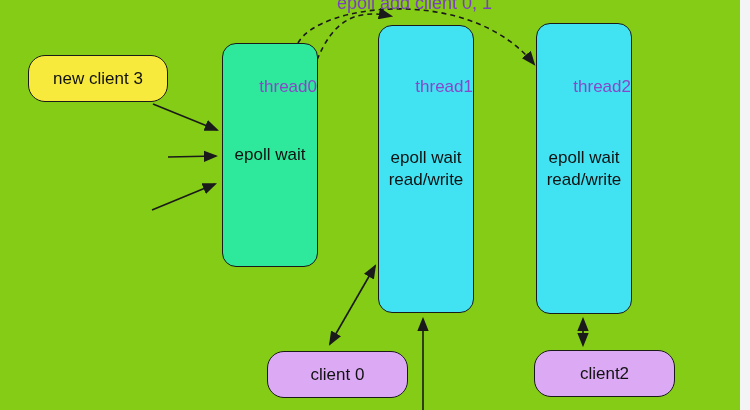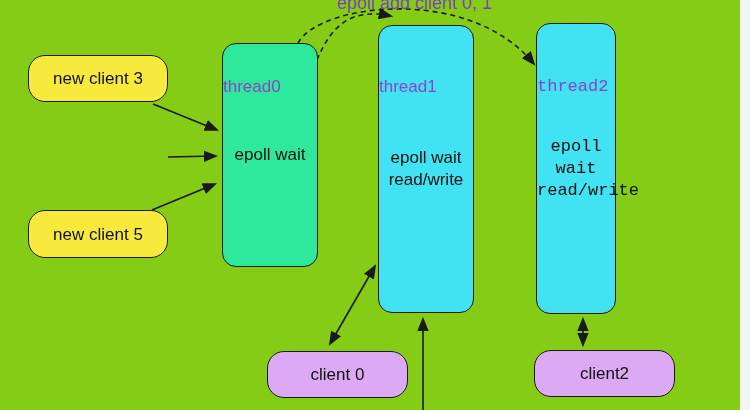--- a/index.html
+++ b/index.html
@@ -14,30 +14,30 @@
   .node{
     position:absolute;box-sizing:border-box;border:1.5px solid var(--line,#1a1a1a);
     display:flex;align-items:center;justify-content:center;
     font-size:17px;line-height:21px;text-align:center;color:var(--node-text,#111);
   }
   .pill{border-radius:17px;}
   .newclient{background:var(--new-client-fill,#f7ea3c);left:28px;width:140px;height:48px;}
   .client{background:var(--client-fill,#dcaaf5);height:47px;margin-left:21px;}
   .thread{border-radius:14px;display:block;}
   .thread-title{
-    position:absolute;left:0;width:100%;text-align:left;
+    position:absolute;left:0;width:100%;text-align:right;
     color:var(--thread-title-text,#8a46c9);font-size:17px;line-height:21px;
   }
   .thread-body{
     position:absolute;left:0;top:50%;width:100%;transform:translateY(-50%);
     text-align:center;font-size:17px;line-height:22px;
   }
   #thread0{background:var(--accept-thread-fill,#2ee89b);left:222px;top:43px;width:96px;height:224px;}
   #thread1{background:var(--io-thread-fill,#41e2f2);left:378px;top:25px;width:96px;height:288px;padding-left:48px;}
-  #thread2{background:var(--io-thread-fill,#41e2f2);left:536px;top:23px;width:80px;height:291px;font-family:Liberation Mono, monospace;}
+  #thread2{background:var(--io-thread-fill,#41e2f2);left:536px;top:23px;width:96px;height:291px;}
   #annotation{
     position:absolute;left:337px;top:-7px;width:190px;
     color:var(--annotation-text,#7c3fbf);font-size:18px;line-height:20px;white-space:nowrap;
   }
   #edge-strip{
     position:absolute;right:0;top:0;width:10px;height:410px;
     background:var(--canvas-edge,#f4f4f6);
   }
 </style>
 </head>
@@ -58,23 +58,20 @@
     <path class="edge dashed" d="M298,43 C320,3 470,-15 534,64" marker-end="url(#arrow)"></path>
     <path class="edge" d="M330,344 L375,266" marker-start="url(#arrow)" marker-end="url(#arrow)"></path>
     <path class="edge" d="M423,412 L423,319" marker-end="url(#arrow)"></path>
     <path class="edge" d="M583,319 L583,345" marker-start="url(#arrow)" marker-end="url(#arrow)"></path>
   </svg>
 
   <div id="annotation">epoll add client 0, 1</div>
 
   <div class="node pill newclient" style="top:55px;height:47px;">
     <span>new client 3</span>
-  </div>
-  <div class="node pill newclient" style="top:210px;">
-    <span>new client 5</span>
   </div>
 
   <div id="thread0" class="node thread">
     <div class="thread-title" style="top:32px;">thread0</div>
     <div class="thread-body">
       <div>epoll wait</div>
     </div>
   </div>
 
   <div id="thread1" class="node thread">

